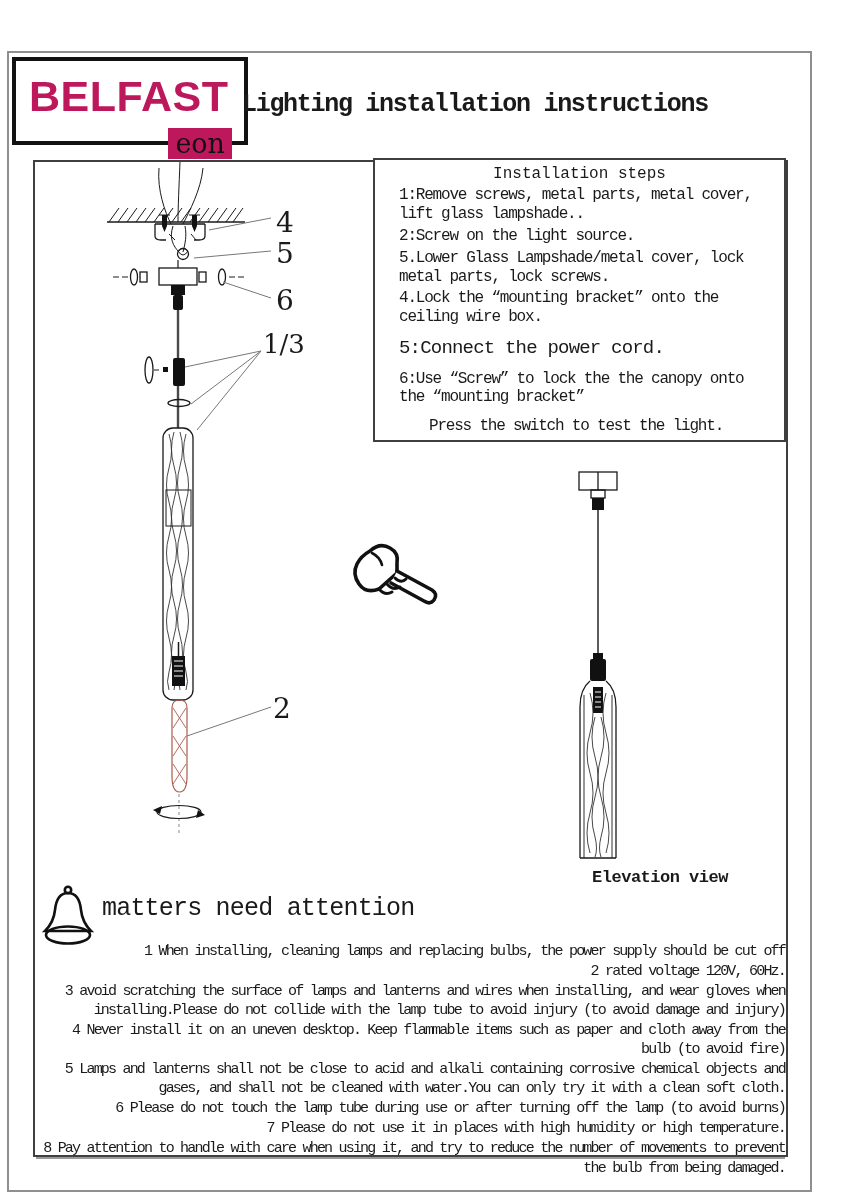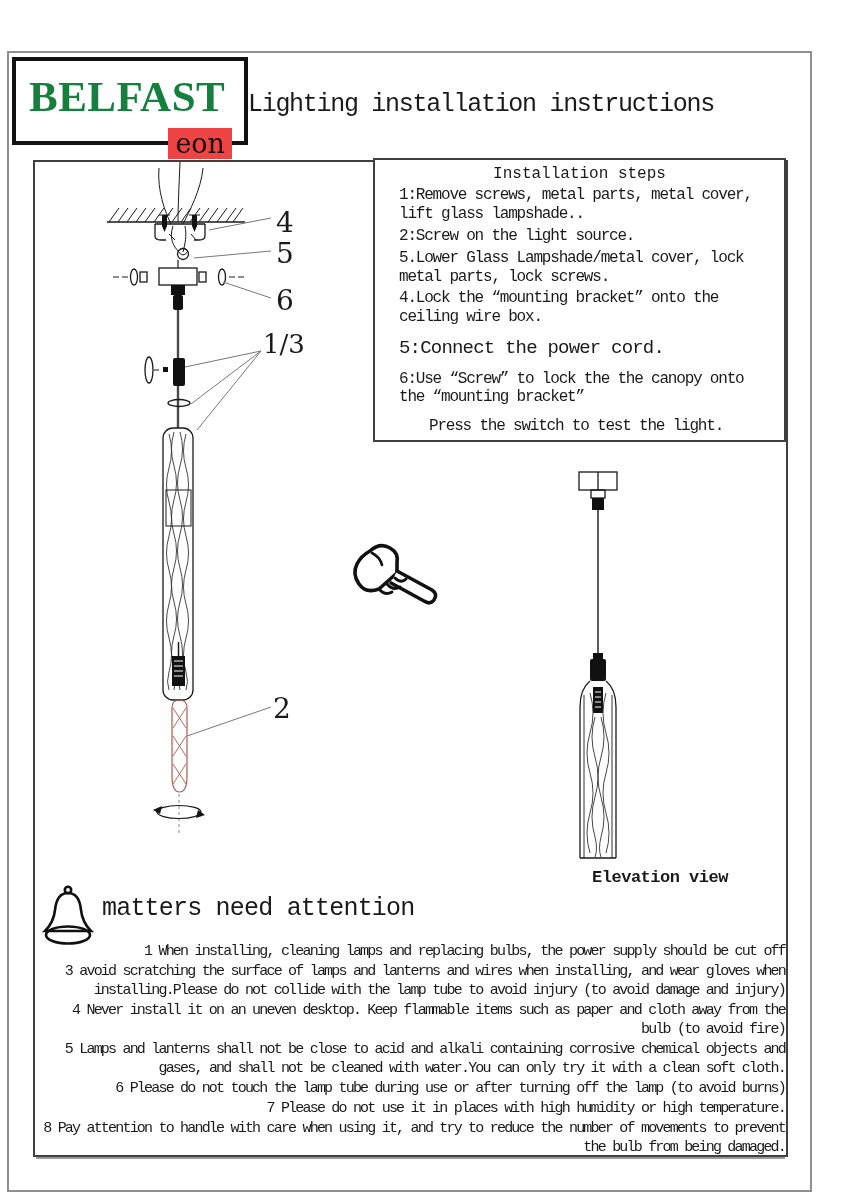--- a/index.html
+++ b/index.html
@@ -4,25 +4,25 @@
 <style>
   html,body{margin:0;padding:0;background:#fff;}
   .page{position:relative;width:848px;height:1200px;background:#fff;color:#1a1a1a;
         font-family:"Liberation Mono","DejaVu Sans Mono",monospace;overflow:hidden;}
 
   
   .outer-frame{position:absolute;left:7px;top:51px;width:801px;height:1137px;border:2px solid #8f8f8f;}
 
   
   .logo-box{position:absolute;left:12px;top:57px;width:228px;height:80px;border:4px solid #121212;background:#fff;}
-  .brand{font-family:Liberation Serif, serif;font-weight:bold;font-size:43px;letter-spacing:0.5px;
-         position:absolute;left:13px;top:11px;color:#15803d;}
-  .brand-sub{position:absolute;right:12px;bottom:-18px;background:#ef4444;padding:0 7px;
+  .brand{font-family:Liberation Sans, sans-serif;font-weight:bold;font-size:43px;letter-spacing:0.5px;
+         position:absolute;left:13px;top:11px;color:#be185d;}
+  .brand-sub{position:absolute;right:12px;bottom:-18px;background:#be185d;padding:0 7px;
              font-family:"DejaVu Serif","Liberation Serif",serif;font-size:27px;color:#121212;}
-  .doc-title{position:absolute;left:248px;top:90px;font-size:25px;letter-spacing:-1.3px;white-space:nowrap;}
+  .doc-title{position:absolute;left:242px;top:90px;font-size:25px;letter-spacing:-1.3px;white-space:nowrap;font-weight:bold;}
 
   
   .content-box{position:absolute;left:33px;top:160px;width:751px;height:993px;
                border:2px solid #3f3f3f;box-shadow:0 5px 0 -3px #9a9a9a;background:#fff;}
 
   
   .steps-box{position:absolute;left:373px;top:158px;width:413px;height:284px;border:2px solid #3f3f3f;
              background:#fff;padding:3px 24px;box-sizing:border-box;overflow:hidden;}
   .steps-title{text-align:center;font-size:16px;margin:2px 0 3px 0;}
   .step{font-size:16px;letter-spacing:-1.2px;line-height:1.18;margin:3px 0;}
@@ -184,20 +184,21 @@
   <svg class="bell-svg" width="56" height="64" viewBox="0 0 56 64">
     <g fill="none" stroke="#111" stroke-width="2.6">
       <circle cx="28" cy="6" r="3.2"></circle>
       <path d="M28 9 C20 9 16 16 15 26 C14 36 10 42 5 47 L51 47 C46 42 42 36 41 26 C40 16 36 9 28 9 Z"></path>
       <ellipse cx="28" cy="51" rx="22" ry="8.5"></ellipse>
     </g>
   </svg>
   <div class="attention-title">matters need attention</div>
   <div class="attention-list">
     <div class="att-item">1 When installing, cleaning lamps and replacing bulbs, the power supply should be cut off</div>
+    <div class="att-item">2 rated voltage 120V, 60Hz.</div>
     <div class="att-item">3 avoid scratching the surface of lamps and lanterns and wires when installing, and wear gloves when installing.Please do not collide with the lamp tube to avoid injury (to avoid damage and injury)</div>
     <div class="att-item">4 Never install it on an uneven desktop. Keep flammable items such as paper and cloth away from the bulb (to avoid fire)</div>
     <div class="att-item">5 Lamps and lanterns shall not be close to acid and alkali containing corrosive chemical objects and gases, and shall not be cleaned with water.You can only try it with a clean soft cloth.</div>
     <div class="att-item">6 Please do not touch the lamp tube during use or after turning off the lamp (to avoid burns)</div>
     <div class="att-item">7 Please do not use it in places with high humidity or high temperature.</div>
     <div class="att-item">8 Pay attention to handle with care when using it, and try to reduce the number of movements to prevent the bulb from being damaged.</div>
   </div>
 
 </div>
 

